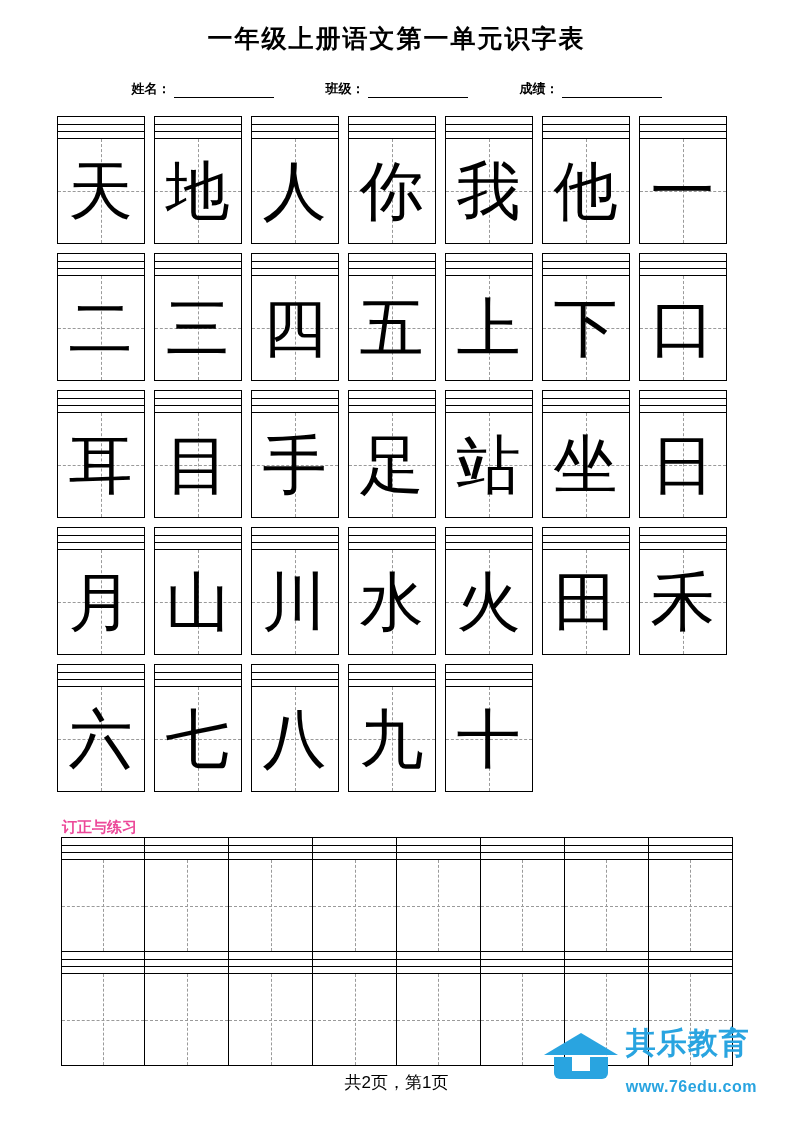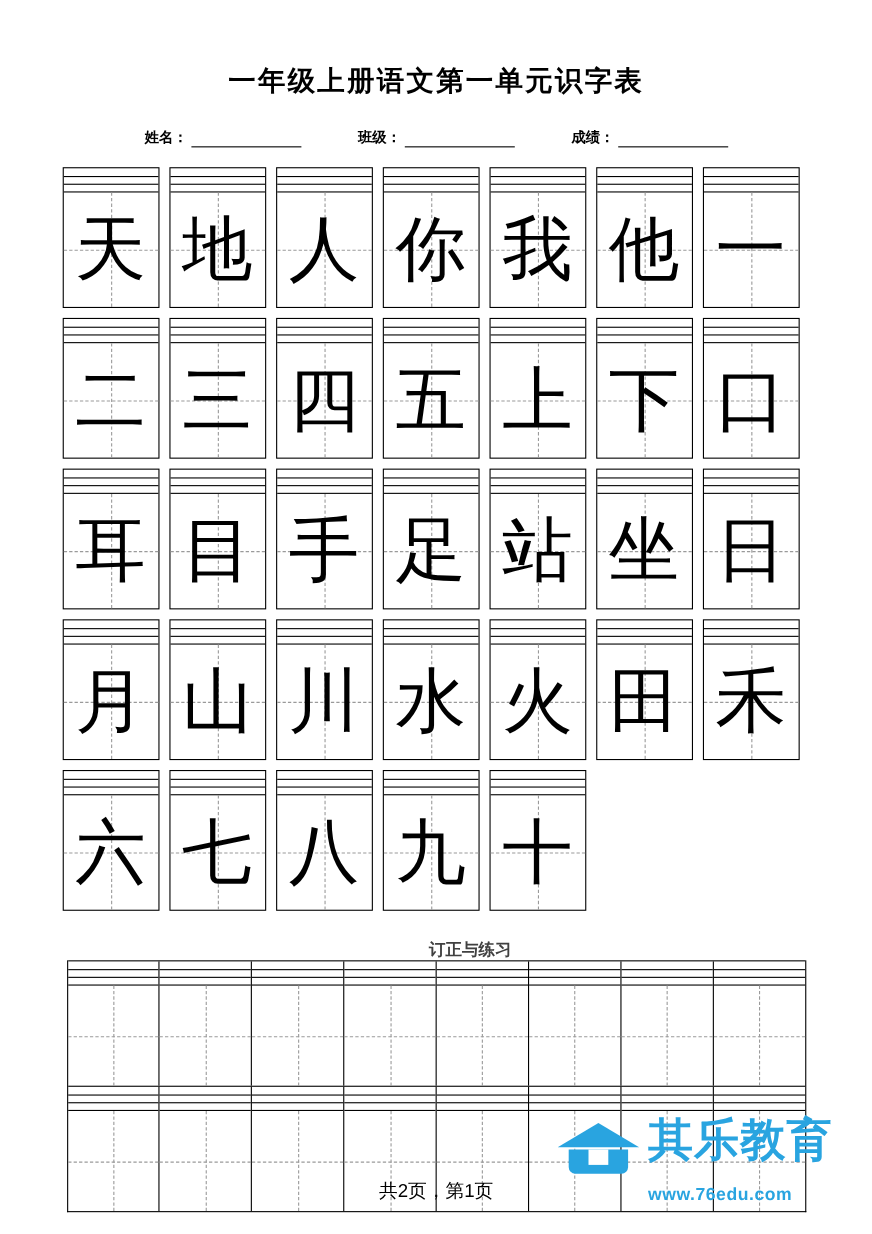--- a/index.html
+++ b/index.html
@@ -25,21 +25,21 @@
 
   
   .title {
     text-align: center;
     font-family: "Liberation Serif", serif;
     font-size: 25px;
     font-weight: 700;
     letter-spacing: 2px;
     color: #000;
     margin: 0;
-    padding-top: 60px;
+    padding-top: 24px;
     line-height: 1.2;
   }
 
   
   .info-row {
     display: flex;
     justify-content: center;
     gap: 52px;
     margin-top: 26px;
     font-size: 13px;
@@ -127,22 +127,21 @@
     line-height: 1;
     color: #000;
     user-select: none;
   }
 
   
   .practice-title {
     margin: 26px 0 0 62px;
     font-size: 15px;
     font-weight: 700;
-    color: #404040;
-    text-align: center;
+    color: #ec4899;
   }
   .practice-block {
     width: 672px;
     margin: 0 auto;
     border: 1px solid #000;
     border-top: none;
   }
   .practice-row {
     display: flex;
     height: 114px;
@@ -235,21 +234,21 @@
   .cap-notch {
     position: absolute;
     top: 30px;
     left: 28px;
     width: 18px;
     height: 14px;
     background: #ffffff;
   }
   .logo-text { display: flex; flex-direction: column; justify-content: center; }
   .logo-name {
-    font-size: 41px;
+    font-size: 30px;
     font-weight: 700;
     color: #29a4e0;
     letter-spacing: 1px;
     line-height: 1.05;
     font-family: "DejaVu Serif", "Liberation Serif", serif;
   }
   .logo-url {
     font-size: 16px;
     font-weight: 700;
     color: #29a4e0;

